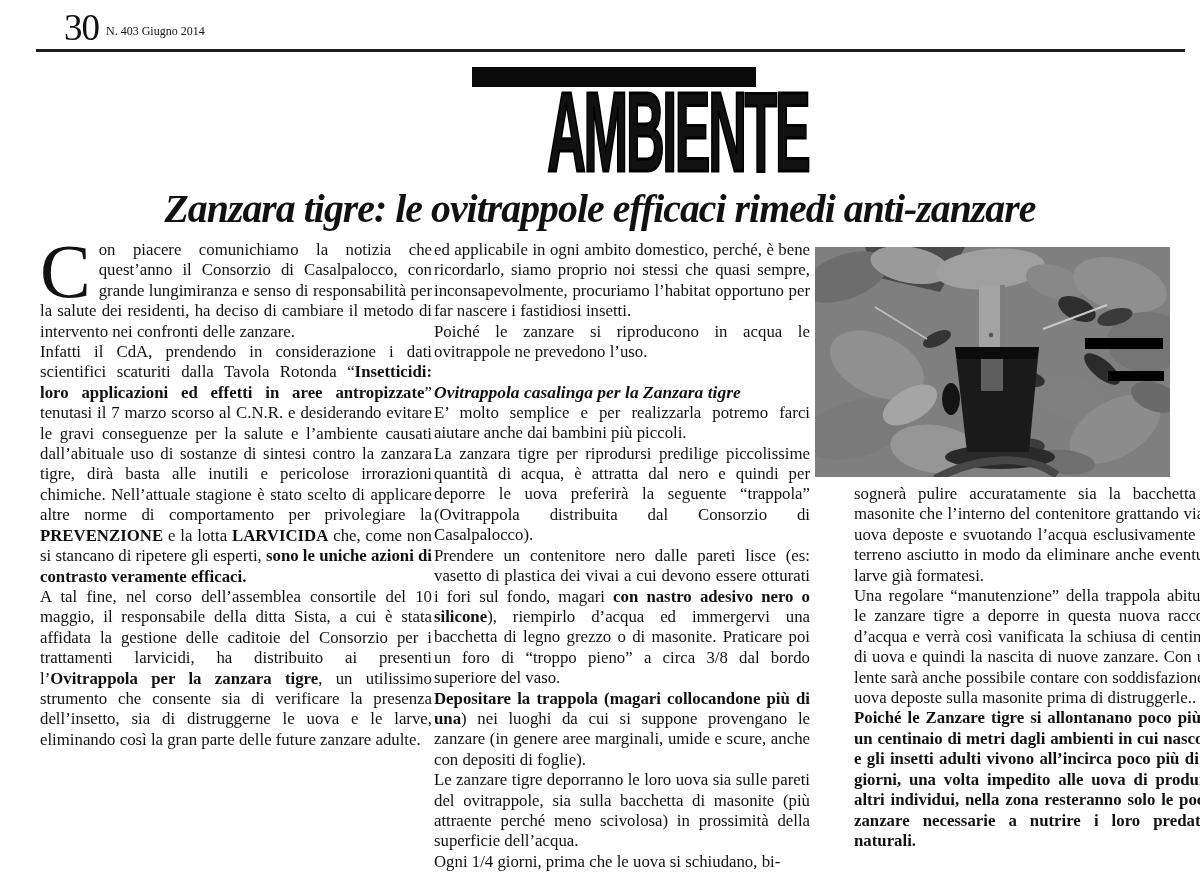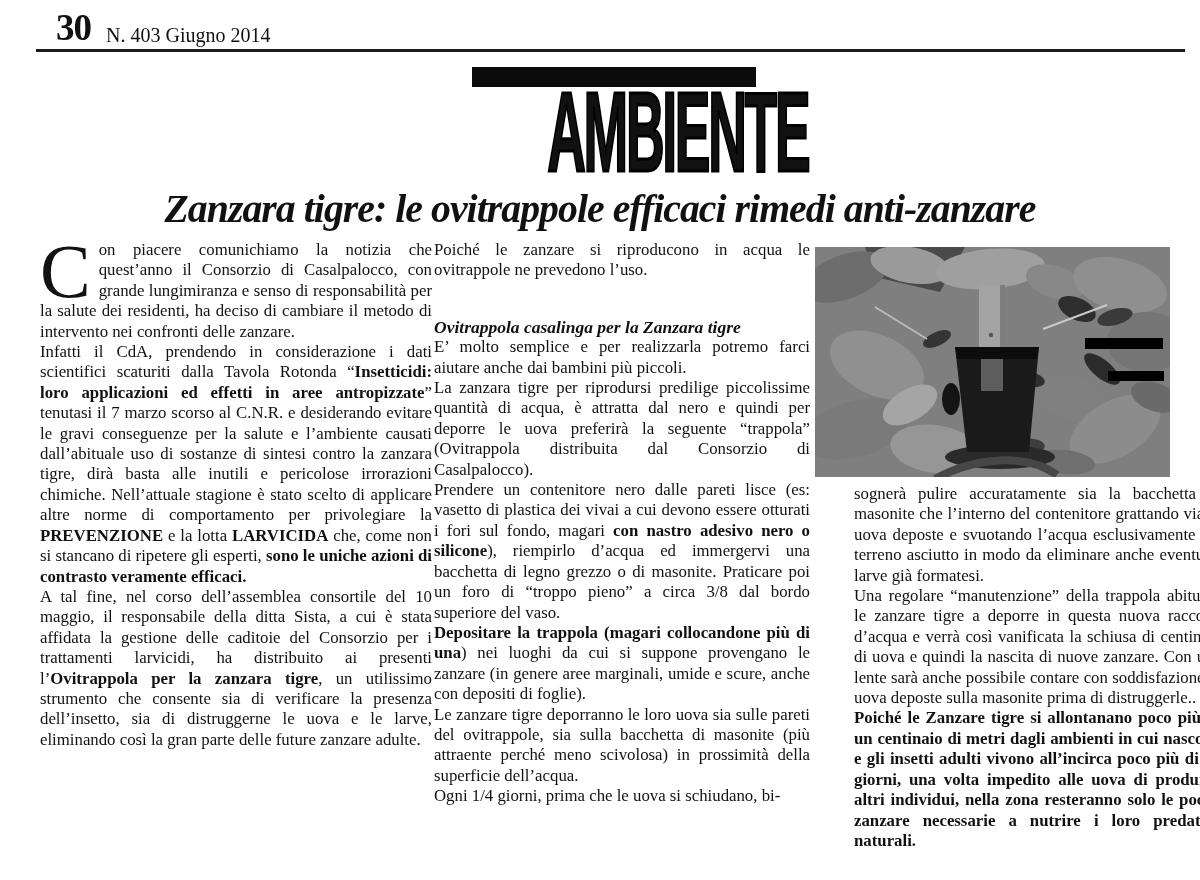--- a/index.html
+++ b/index.html
@@ -1,43 +1,43 @@
 <!DOCTYPE html>
 <html><head>
 <meta charset="utf-8">
 <style>
   html,body{margin:0;padding:0;}
   body{width:1200px;height:880px;background:#ffffff;position:relative;overflow:hidden;
        font-family:"Liberation Serif", serif;color:#111;}
   .abs{position:absolute;}
 
   
-  #page-number{left:56px;top:8px;font-size:37px;line-height:40px;font-weight:700;letter-spacing:-1px;}
-  #issue{left:106px;top:24px;font-size:20px;}
+  #page-number{left:64px;top:8px;font-size:37px;line-height:40px;font-weight:400;letter-spacing:-1px;}
+  #issue{left:106px;top:24px;font-size:12px;}
   #header-rule{left:36px;top:49px;width:1149px;height:3px;background:#1c1c1c;}
 
   
   #banner-bar{left:472px;top:67px;width:284px;height:20px;background:#0b0b0b;}
   #banner-word{left:472px;top:84px;width:284px;height:96px;text-align:center;
       font-family:"Liberation Sans", sans-serif;font-weight:bold;font-size:114px;line-height:96px;
       letter-spacing:-5px;white-space:nowrap;transform:scaleX(0.47);transform-origin:50% 0;
       -webkit-text-stroke:3px #000;}
 
   
   #headline{left:0;top:184px;width:1200px;text-align:center;font-style:italic;font-weight:bold;
       font-size:41px;line-height:48px;letter-spacing:-1px;transform:scaleX(0.97);transform-origin:50% 0;}
 
   
   .col{font-size:16.8px;line-height:20.4px;text-align:justify;}
   #col1{left:40px;top:240px;width:392px;}
   #col2{left:434px;top:240px;width:376px;}
   #col3{left:854px;top:484px;width:367px;}
   .body-p{margin:0;}
   .body-p b{font-weight:bold;}
-  .subhead{margin:36px 0 0 0;font-size:17.5px;line-height:20.4px;font-style:italic;font-weight:bold;}
+  .subhead{margin:20px 0 0 0;font-size:17.5px;line-height:20.4px;font-style:italic;font-weight:bold;}
   .dropcap{float:left;font-size:76px;line-height:57px;padding:3px 8px 0 0;}
 
   
   #photo{left:815px;top:247px;width:355px;height:230px;}
   #photo svg{display:block;}
 </style>
 </head>
 <body>
 
 <div class="abs" id="page-number">30</div>
@@ -48,20 +48,21 @@
 <div class="abs" id="banner-word">AMBIENTE</div>
 
 <div class="abs" id="headline">Zanzara tigre: le ovitrappole efficaci rimedi anti-zanzare</div>
 
 <div class="abs col" id="col1">
     <p class="body-p"><span class="dropcap">C</span><span>on piacere comunichiamo la notizia che quest’anno il Consorzio di Casalpalocco, con grande lungimiranza e senso di responsabilità per la salute dei residenti, ha deciso di cambiare il metodo di intervento nei confronti delle zanzare.</span></p>
     <p class="body-p"><span>Infatti il CdA, prendendo in considerazione i dati scientifici scaturiti dalla Tavola Rotonda “</span><b>Insetticidi: loro applicazioni ed effetti in aree antropizzate</b><span>” tenutasi il 7 marzo scorso al C.N.R. e desiderando evitare le gravi conseguenze per la salute e l’ambiente causati dall’abituale uso di sostanze di sintesi contro la zanzara tigre, dirà basta alle inutili e pericolose irrorazioni chimiche. Nell’attuale stagione è stato scelto di applicare altre norme di comportamento per privolegiare la </span><b>PREVENZIONE</b><span> e la lotta </span><b>LARVICIDA</b><span> che, come non si stancano di ripetere gli esperti, </span><b>sono le uniche azioni di contrasto veramente efficaci.</b></p>
     <p class="body-p"><span>A tal fine, nel corso dell’assemblea consortile del 10 maggio, il responsabile della ditta Sista, a cui è stata affidata la gestione delle caditoie del Consorzio per i trattamenti larvicidi, ha distribuito ai presenti l’</span><b>Ovitrappola per la zanzara tigre</b><span>, un utilissimo strumento che consente sia di verificare la presenza dell’insetto, sia di distruggerne le uova e le larve, eliminando così la gran parte delle future zanzare adulte.</span></p>
   </div>
 <div class="abs col" id="col2">
+    <p class="body-p"><span>ed applicabile in ogni ambito domestico, perché, è bene ricordarlo, siamo proprio noi stessi che quasi sempre, inconsapevolmente, procuriamo l’habitat opportuno per far nascere i fastidiosi insetti.</span></p>
     <p class="body-p"><span>Poiché le zanzare si riproducono in acqua le ovitrappole ne prevedono l’uso.</span></p>
     <h3 class="subhead">Ovitrappola casalinga per la Zanzara tigre</h3>
     <p class="body-p"><span>E’ molto semplice e per realizzarla potremo farci aiutare anche dai bambini più piccoli.</span></p>
     <p class="body-p"><span>La zanzara tigre per riprodursi predilige piccolissime quantità di acqua, è attratta dal nero e quindi per deporre le uova preferirà la seguente “trappola” (Ovitrappola distribuita dal Consorzio di Casalpalocco).</span></p>
     <p class="body-p"><span>Prendere un contenitore nero dalle pareti lisce (es: vasetto di plastica dei vivai a cui devono essere otturati i fori sul fondo, magari </span><b>con nastro adesivo nero o silicone</b><span>), riempirlo d’acqua ed immergervi una bacchetta di legno grezzo o di masonite. Praticare poi un foro di “troppo pieno” a circa 3/8 dal bordo superiore del vaso.</span></p>
     <p class="body-p"><b>Depositare la trappola (magari collocandone più di una</b><span>) nei luoghi da cui si suppone provengano le zanzare (in genere aree marginali, umide e scure, anche con depositi di foglie).</span></p>
     <p class="body-p"><span>Le zanzare tigre deporranno le loro uova sia sulle pareti del ovitrappole, sia sulla bacchetta di masonite (più attraente perché meno scivolosa) in prossimità della superficie dell’acqua.</span></p>
     <p class="body-p"><span>Ogni 1/4 giorni, prima che le uova si schiudano, bi-</span></p>
   </div>
 <div class="abs col" id="col3">

